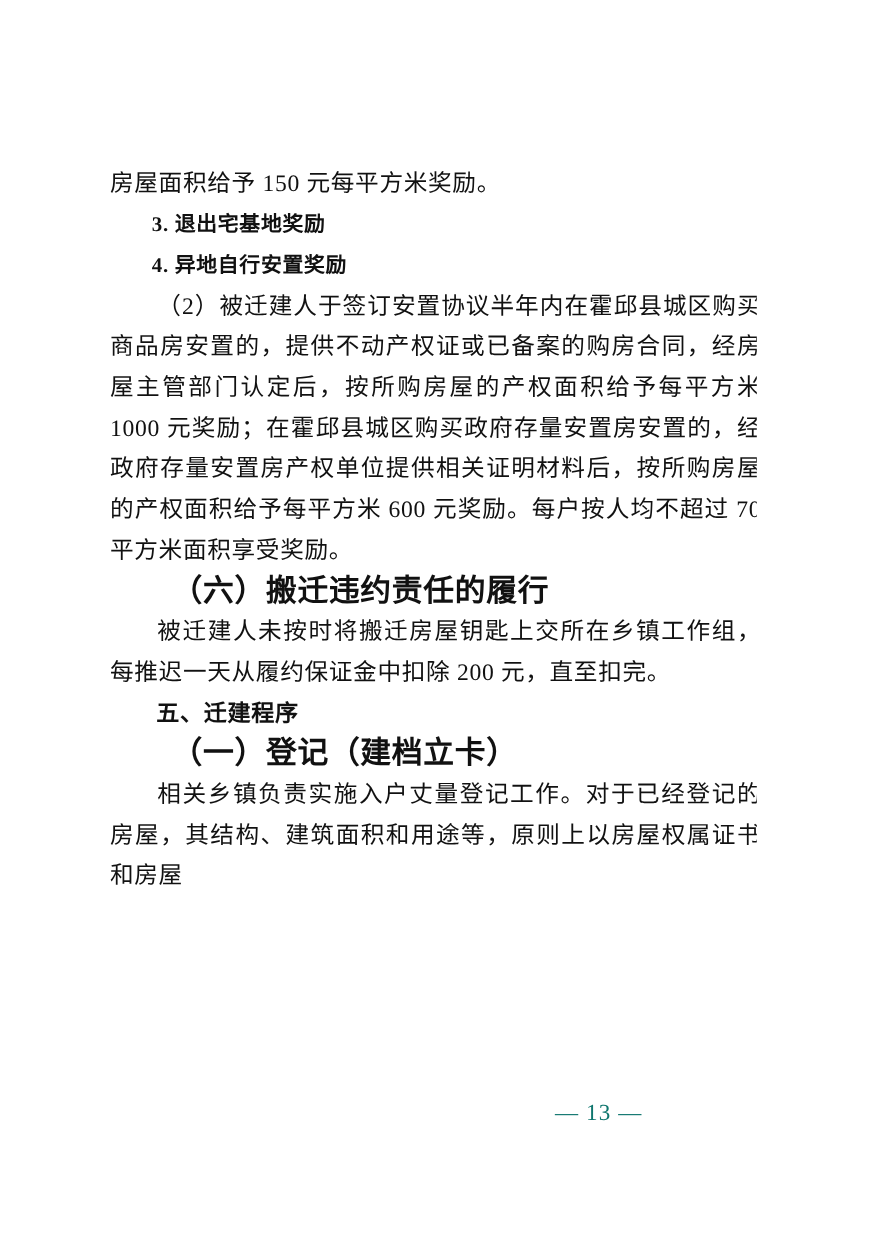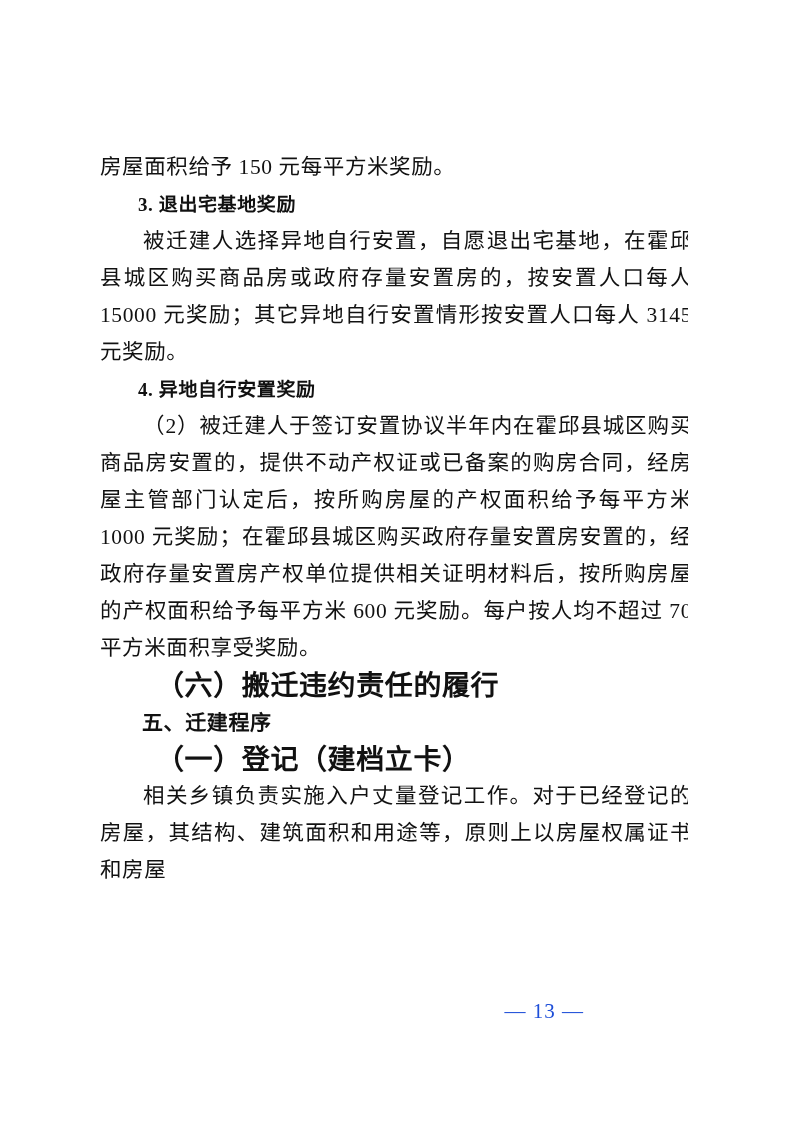--- a/index.html
+++ b/index.html
@@ -60,44 +60,44 @@
     font-weight: bold;
     text-indent: 2em;
     font-family: "Liberation Sans", "DejaVu Sans", sans-serif;
   }
   .footer {
     position: absolute;
     right: 104px;
     bottom: 100px;
     font-size: 21px;
     line-height: 22px;
-    color: #1d4ed8;
+    color: #0f766e;
     letter-spacing: 1px;
   }
 </style>
 </head>
 <body>
 
 <div class="page">
 
   <main class="content">
 
     <p class="para-cont">房屋面积给予 150 元每平方米奖励。</p>
 
     <h3 class="h-num">3. 退出宅基地奖励</h3>
 
-    <p class="para">被迁建人选择异地自行安置，自愿退出宅基地，在霍邱县城区购买商品房或政府存量安置房的，按安置人口每人 15000 元奖励；其它异地自行安置情形按安置人口每人 3145 元奖励。</p>
 
     <h3 class="h-num">4. 异地自行安置奖励</h3>
 
 
     <p class="para">（2）被迁建人于签订安置协议半年内在霍邱县城区购买商品房安置的，提供不动产权证或已备案的购房合同，经房屋主管部门认定后，按所购房屋的产权面积给予每平方米 1000 元奖励；在霍邱县城区购买政府存量安置房安置的，经政府存量安置房产权单位提供相关证明材料后，按所购房屋的产权面积给予每平方米 600 元奖励。每户按人均不超过 70 平方米面积享受奖励。</p>
 
     <h3 class="h-kai">（六）搬迁违约责任的履行</h3>
 
+    <p class="para">被迁建人未按时将搬迁房屋钥匙上交所在乡镇工作组，每推迟一天从履约保证金中扣除 200 元，直至扣完。</p>
 
     <h2 class="h-hei">五、迁建程序</h2>
 
     <h3 class="h-kai">（一）登记（建档立卡）</h3>
 
     <p class="para">相关乡镇负责实施入户丈量登记工作。对于已经登记的房屋，其结构、建筑面积和用途等，原则上以房屋权属证书和房屋</p>
 
   </main>
 
   <footer class="footer">

